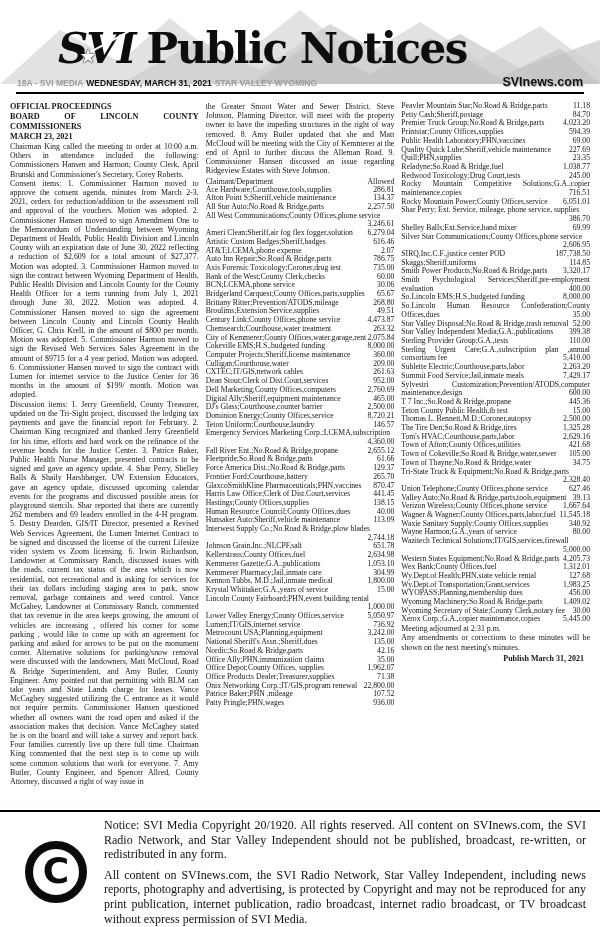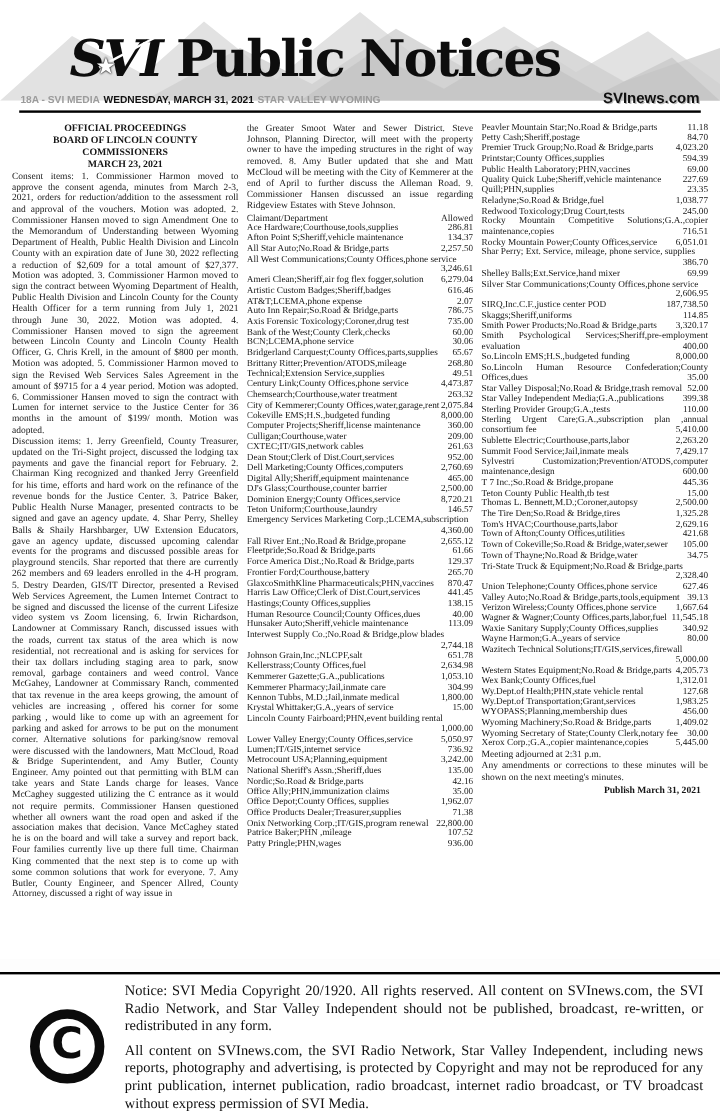--- a/index.html
+++ b/index.html
@@ -17,21 +17,21 @@
   .logo-title { display:inline-block; font-family:"DejaVu Serif", serif; font-weight:900; font-size:42px; line-height:1; letter-spacing:-1.5px; color:#0d0d0d; margin-left:8px; }
   .dateline { position:relative; display:flex; align-items:baseline; margin:5px 17px 0 17px; font-family:"Liberation Sans", sans-serif; font-size:8.5px; font-weight:bold;text-align:right; }
   .dl-gray { color:#9b9b9b; }
   .dl-date { color:#111; margin:0 3px; }
   .site { margin-left:auto; font-family:"Liberation Sans", sans-serif; font-size:12.5px; font-weight:900; color:#101010; text-shadow:1px 1px 0 #bbb; }
   .head-rule { height:2px; background:#000; margin:3px 16px 0 16px; }
 
   
   .columns { display:flex; gap:7px; padding:4px 10px 0 10px; height:708px; overflow:hidden; }
   .col { width:189px; height:704px; overflow:hidden; text-align:justify; }
-  .hdg { text-align:center; font-weight:bold; font-size:8.2px; line-height:10px; }
+  .hdg { font-weight:bold; font-size:8.2px; line-height:10px; }
   .body-p { font-size:7.9px; line-height:9.2px; text-align:justify; }
   .claims-head { font-size:7.8px; line-height:9px; display:flex; justify-content:space-between; margin-top:1px; }
   .claim { font-size:7.7px; line-height:8.7px; text-align:justify; overflow:hidden; }
   .claim .ca { float:right; }
   .closing-p { font-size:7.9px; line-height:9.2px; text-align:justify; }
   .publish { font-size:8px; line-height:10px; font-weight:bold; text-align:right; padding-right:6px; margin-top:2px; }
 
   
   .notice { position:absolute; left:0; top:810px; width:600px; border-top:2.5px solid #000; border-bottom:2.5px solid #000; margin:0; padding:6px 14px 7px 14px; display:flex; align-items:center; gap:17px; background:#fff; }
   .c-badge { flex:0 0 auto; width:62px; height:62px; border:8px solid #0b0b0b; border-radius:50%; display:flex; align-items:center; justify-content:center; margin-left:11px; }
@@ -64,20 +64,21 @@
   </header>
 
   <main class="columns">
 
     <section class="col">
       <div class="hdg">OFFICIAL PROCEEDINGS</div>
       <div class="hdg">BOARD OF LINCOLN COUNTY COMMISSIONERS</div>
       <div class="hdg">MARCH 23, 2021</div>
       <div>
 
+      <p class="body-p">Chairman King called the meeting to order at 10:00 a.m.  Others in attendance included the following: Commissioners Hansen and Harmon; County Clerk, April Brunski and Commissioner's Secretary, Corey Roberts.</p>
           <p class="body-p">Consent items:  1. Commissioner Harmon moved to approve the consent agenda, minutes from March 2-3, 2021, orders for reduction/addition to the assessment roll and approval of the vouchers. Motion was adopted.  2.  Commissioner Hansen moved to sign Amendment One to the Memorandum of Understanding between Wyoming Department of Health, Public Health Division and Lincoln County with an expiration date of June 30, 2022 reflecting a reduction of $2,609 for a total amount of $27,377. Motion was adopted.  3.  Commissioner Harmon moved to sign the contract between Wyoming Department of Health, Public Health Division and Lincoln County for the County Health Officer for a term running from July 1, 2021 through June 30, 2022. Motion was adopted.  4.  Commissioner Hansen moved to sign the agreement between Lincoln County and Lincoln County Health Officer, G. Chris Krell, in the amount of $800 per month.  Motion was adopted.  5. Commissioner Harmon moved to sign the Revised Web Services Sales Agreement in the amount of $9715 for a 4 year period.  Motion was adopted.  6.  Commissioner Hansen moved to sign the contract with Lumen for internet service to the Justice Center for 36 months in the amount of $199/ month.  Motion was adopted.</p>
           <p class="body-p">Discussion items:  1.  Jerry Greenfield, County Treasurer, updated on the Tri-Sight project, discussed the lodging tax payments and gave the financial report for February.  2.  Chairman King recognized and thanked Jerry Greenfield for his time, efforts and hard work on the refinance of the revenue bonds for the Justice Center.  3.  Patrice Baker, Public Health Nurse Manager, presented contracts to be signed and gave an agency update.  4.  Shar Perry, Shelley Balls &amp; Shaily Harshbarger, UW Extension Educators, gave an agency update, discussed upcoming calendar events for the programs and discussed possible areas for playground stencils.  Shar reported that there are currently 262 members and 69 leaders enrolled in the 4-H program.  5.  Destry Dearden, GIS/IT Director, presented a Revised Web Services Agreement, the Lumen Internet Contract to be signed and discussed the license of the current Lifesize video system vs Zoom licensing.  6.  Irwin Richardson, Landowner at Commissary Ranch, discussed issues with the roads, current tax status of the area which is now residential, not recreational and is asking for services for their tax dollars including staging area to park, snow removal, garbage containers and weed control. Vance McGahey, Landowner at Commissary Ranch, commented that tax revenue in the area keeps growing, the amount of vehicles are increasing , offered his corner for some parking , would like to come up with an agreement for parking and asked for arrows to be put on the monument corner. Alternative solutions for parking/snow removal were discussed with the landowners, Matt McCloud, Road &amp; Bridge Superintendent, and Amy Butler, County Engineer.  Amy pointed out that permitting with BLM can take years and State Lands charge for leases. Vance McCaghey suggested utilizing the C entrance as it would not require permits.  Commissioner Hansen questioned whether all owners want the road open and asked if the association makes that decision.  Vance McCaghey stated he is on the board and will take a survey and report back.  Four families currently live up there full time.  Chairman King commented that the next step is to come up with some common solutions that work for everyone.  7. Amy Butler, County Engineer, and Spencer Allred, County Attorney, discussed a right of way issue in</p>
         </div>
     </section>
 
     <section class="col">
       <p class="body-p">the Greater Smoot Water and Sewer District.  Steve Johnson, Planning Director, will meet with the property owner to have the impeding structures in the right of way removed.  8.  Amy Butler updated that she and Matt McCloud will be meeting with the City of Kemmerer at the end of April to further discuss the Alleman Road.  9.  Commissioner Hansen discussed an issue regarding Ridgeview Estates with Steve Johnson.</p>
       <div class="claims-head">
         <span>Claimant/Department</span>
         <span>Allowed</span>
@@ -90,21 +91,21 @@
           <div class="claim"><span class="ct">All West Communications;County Offices,phone service</span> <span class="ca">3,246.61</span></div>
           <div class="claim"><span class="ct">Ameri Clean;Sheriff,air fog flex fogger,solution</span> <span class="ca">6,279.04</span></div>
           <div class="claim"><span class="ct">Artistic Custom Badges;Sheriff,badges</span> <span class="ca">616.46</span></div>
           <div class="claim"><span class="ct">AT&amp;T;LCEMA,phone expense</span> <span class="ca">2.07</span></div>
           <div class="claim"><span class="ct">Auto Inn Repair;So.Road &amp; Bridge,parts</span> <span class="ca">786.75</span></div>
           <div class="claim"><span class="ct">Axis Forensic Toxicology;Coroner,drug test</span> <span class="ca">735.00</span></div>
           <div class="claim"><span class="ct">Bank of the West;County Clerk,checks</span> <span class="ca">60.00</span></div>
           <div class="claim"><span class="ct">BCN;LCEMA,phone service</span> <span class="ca">30.06</span></div>
           <div class="claim"><span class="ct">Bridgerland Carquest;County Offices,parts,supplies</span> <span class="ca">65.67</span></div>
           <div class="claim"><span class="ct">Brittany Ritter;Prevention/ATODS,mileage</span> <span class="ca">268.80</span></div>
-          <div class="claim"><span class="ct">Technical;Extension Service,supplies</span> <span class="ca">49.51</span></div>
+          <div class="claim"><span class="ct">Broulims;Extension Service,supplies</span> <span class="ca">49.51</span></div>
           <div class="claim"><span class="ct">Century Link;County Offices,phone service</span> <span class="ca">4,473.87</span></div>
           <div class="claim"><span class="ct">Chemsearch;Courthouse,water treatment</span> <span class="ca">263.32</span></div>
           <div class="claim"><span class="ct">City of Kemmerer;County Offices,water,garage,rent</span> <span class="ca">2,075.84</span></div>
           <div class="claim"><span class="ct">Cokeville EMS;H.S.,budgeted funding</span> <span class="ca">8,000.00</span></div>
           <div class="claim"><span class="ct">Computer Projects;Sheriff,license maintenance</span> <span class="ca">360.00</span></div>
           <div class="claim"><span class="ct">Culligan;Courthouse,water</span> <span class="ca">209.00</span></div>
           <div class="claim"><span class="ct">CXTEC;IT/GIS,network cables</span> <span class="ca">261.63</span></div>
           <div class="claim"><span class="ct">Dean Stout;Clerk of Dist.Court,services</span> <span class="ca">952.00</span></div>
           <div class="claim"><span class="ct">Dell Marketing;County Offices,computers</span> <span class="ca">2,760.69</span></div>
           <div class="claim"><span class="ct">Digital Ally;Sheriff,equipment maintenance</span> <span class="ca">465.00</span></div>

